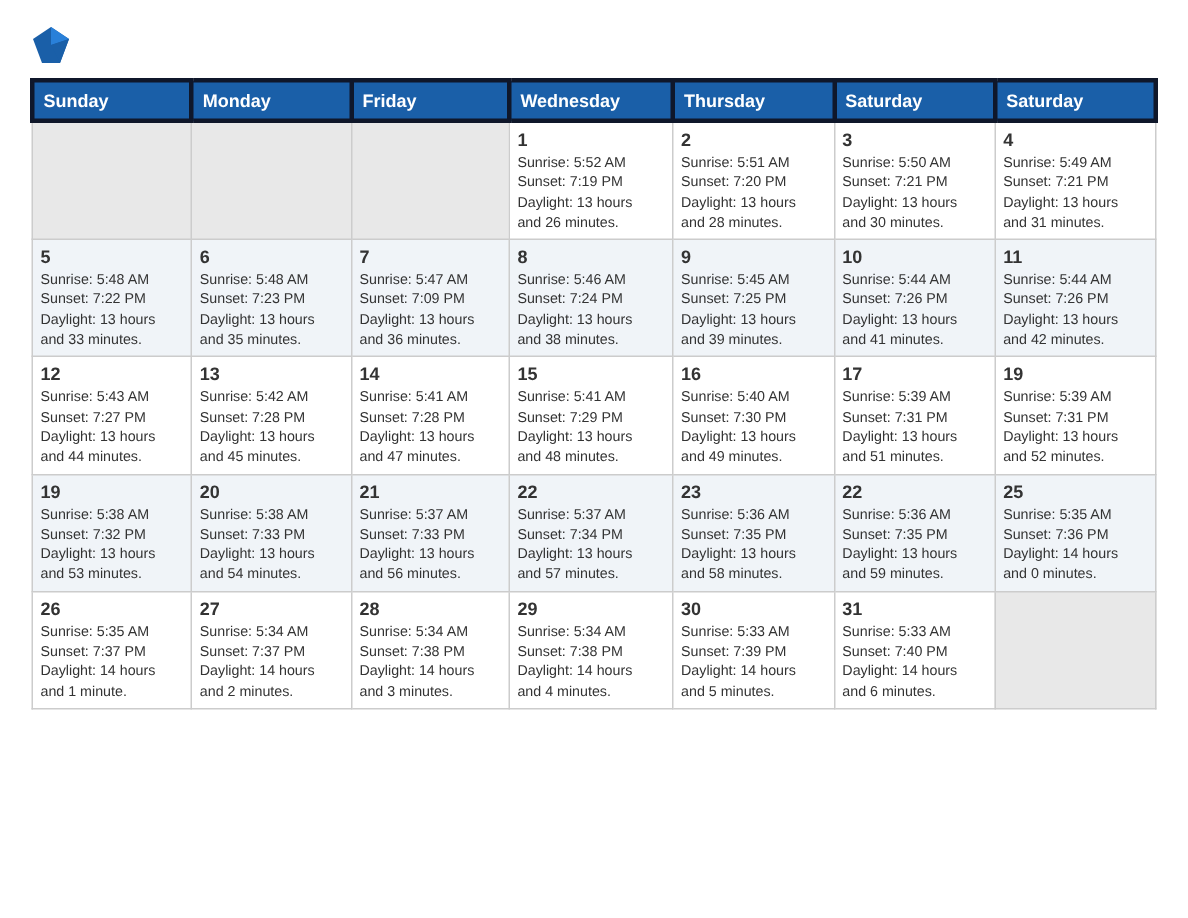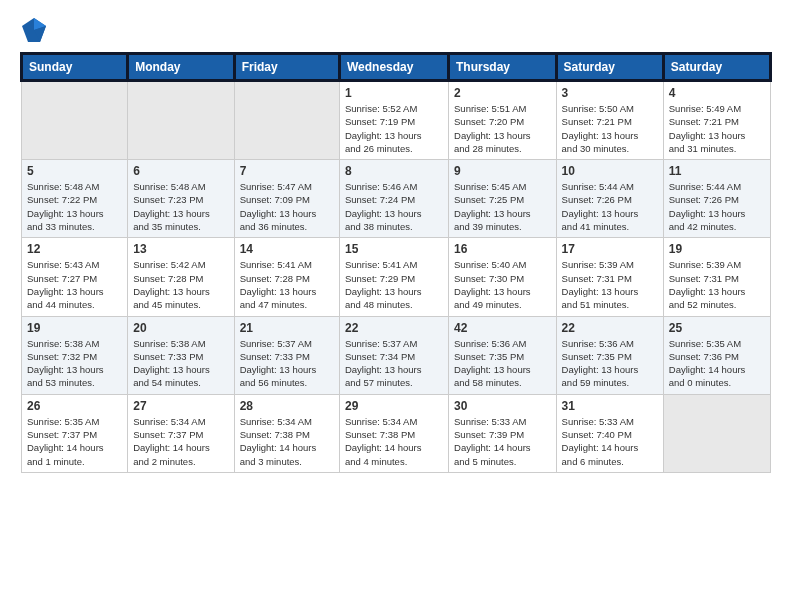--- a/index.html
+++ b/index.html
@@ -290,21 +290,21 @@
 and 56 minutes.</div>
           </td>
           <td>
             <div class="day-number">22</div>
             <div class="day-info" style="white-space: pre-line;">Sunrise: 5:37 AM
 Sunset: 7:34 PM
 Daylight: 13 hours
 and 57 minutes.</div>
           </td>
           <td>
-            <div class="day-number">42</div>
+            <div class="day-number">23</div>
             <div class="day-info" style="white-space: pre-line;">Sunrise: 5:36 AM
 Sunset: 7:35 PM
 Daylight: 13 hours
 and 58 minutes.</div>
           </td>
           <td>
             <div class="day-number">22</div>
             <div class="day-info" style="white-space: pre-line;">Sunrise: 5:36 AM
 Sunset: 7:35 PM
 Daylight: 13 hours

